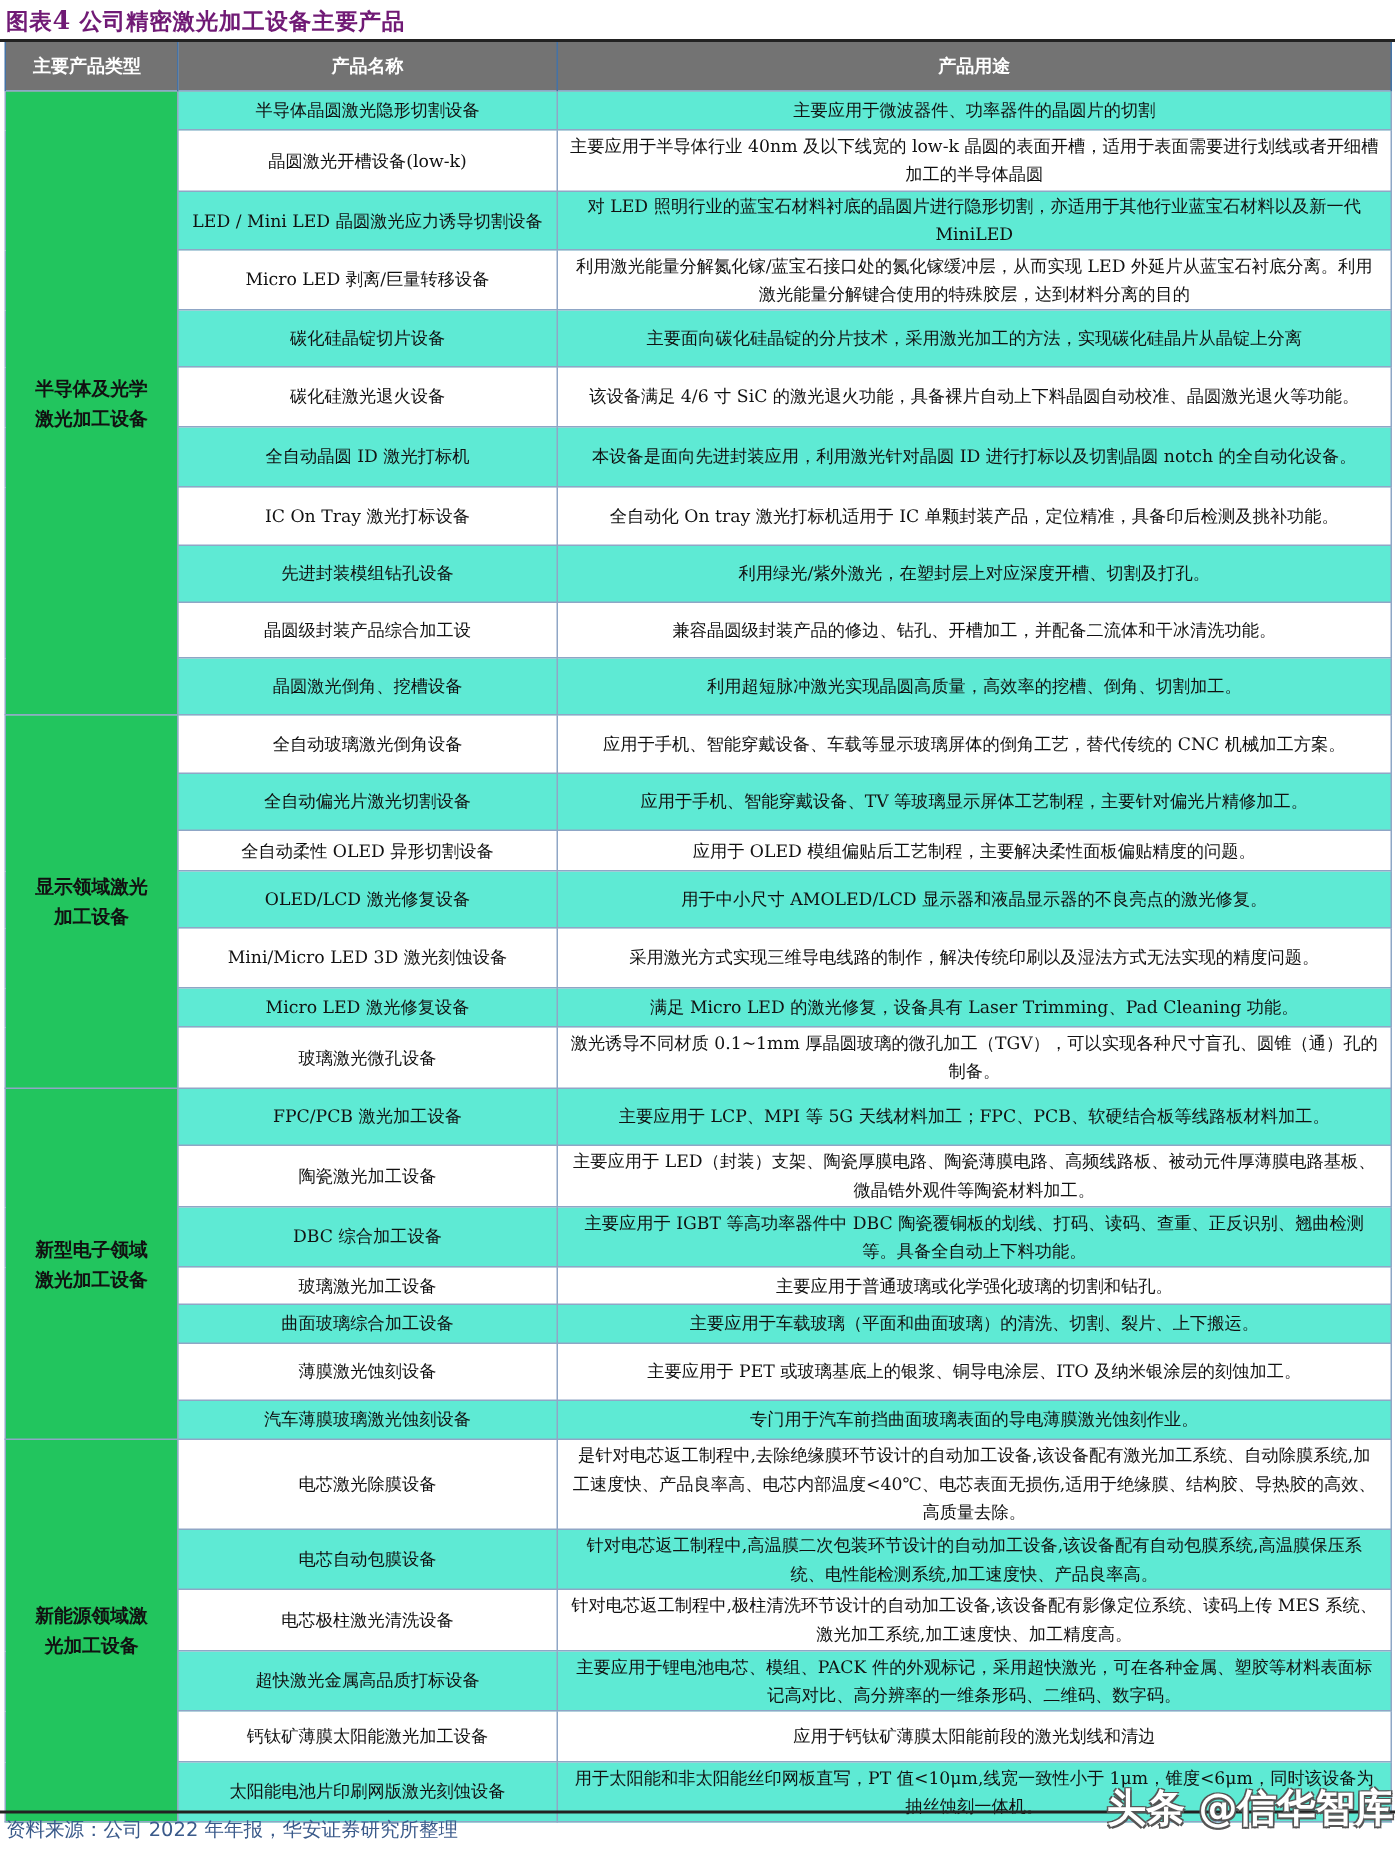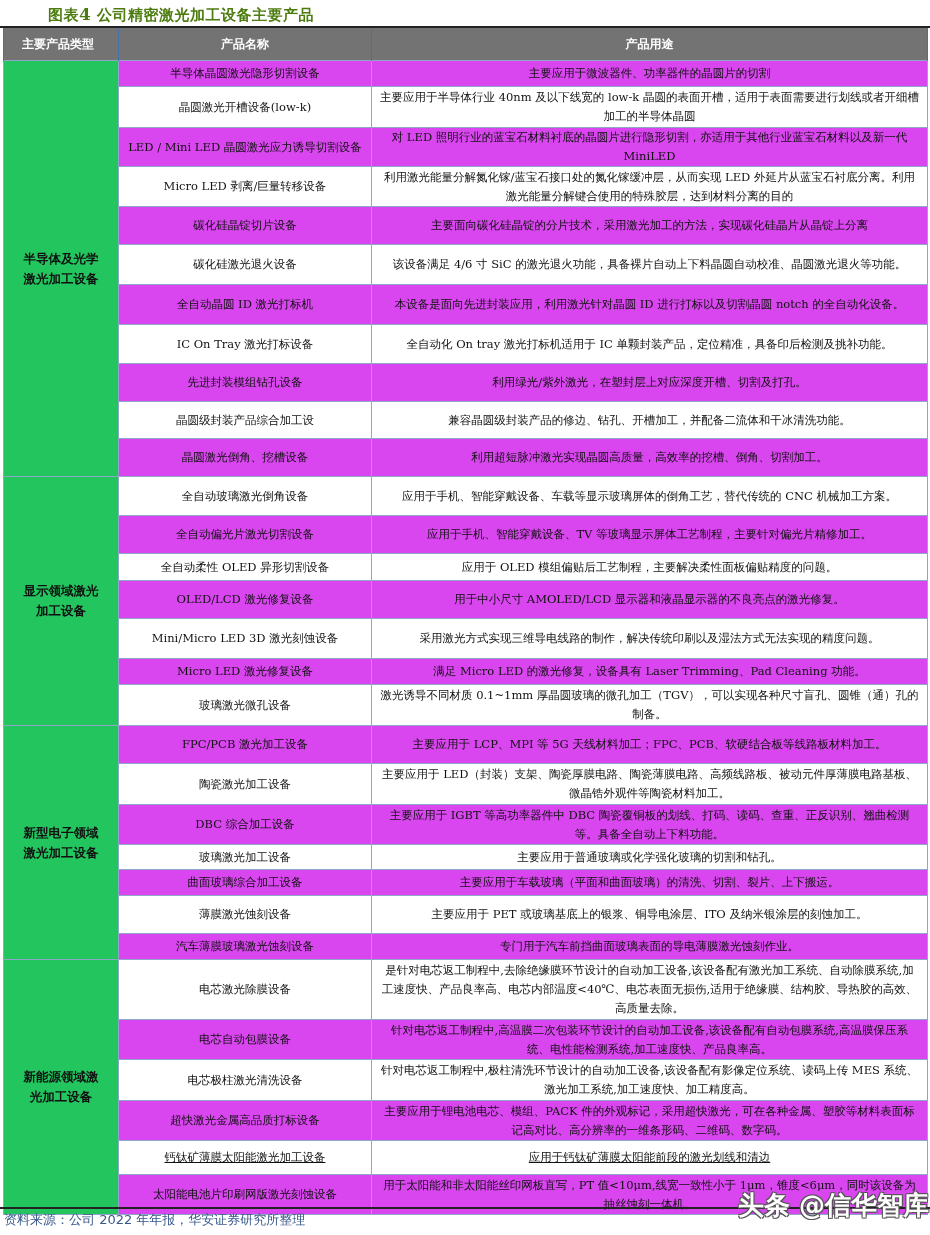--- a/index.html
+++ b/index.html
@@ -1,33 +1,33 @@
 <!DOCTYPE html>
 <html><head>
 <meta charset="utf-8">
 <style>
   html, body { margin:0; padding:0; background:#fff; }
   body { width:930px; height:1235px; position:relative; overflow:hidden;
          font-family:"DejaVu Serif", "Liberation Serif", serif; color:#111; }
   .title { position:absolute; left:4px; top:2px; height:24px; font-size:15px; font-weight:bold;
-           color:#4d7c0f; line-height:24px; letter-spacing:0.5px;margin-left:44px; }
+           color:#701a75; line-height:24px; letter-spacing:0.5px; }
   .title .num { font-size:17px; }
   .top-rule { position:absolute; left:0; top:26px; width:930px; height:2px; background:#222; }
   table { position:absolute; left:3px; top:28px; width:924px; border-collapse:collapse; table-layout:fixed; }
   th { background:#737373; color:#fff; font-size:12px; font-weight:bold; height:32px; padding:0;
        border-left:1px solid #4472a6; border-right:1px solid #4472a6; }
   th.c1 { text-align:left; padding-left:18px; }
   th.c2 { text-align:center; }
   th.c3 { text-align:center; }
   td { font-size:11.5px; line-height:19px; text-align:center; vertical-align:middle;
        border:1px solid #8fa6c6; padding:0 8px; }
   td.cat { background:#22c55e; font-weight:bold; font-size:12.5px; line-height:20px; padding:0 18px; }
   tr.alt td.nm, tr.alt td.use { background:#dbe4f0; }
   tr td.nm, tr td.use { background:#ffffff; }
-  tr.alt td.nm, tr.alt td.use { background:#d946ef; }
+  tr.alt td.nm, tr.alt td.use { background:#5eead4; }
   .bottom-rule { position:absolute; left:0; top:1207px; width:930px; height:2px; background:#222; }
   .source { position:absolute; left:4px; top:1211px; font-size:13px; color:#3a5a8a;
             font-family:"DejaVu Sans", "Liberation Sans", sans-serif; }
   .watermark { position:absolute; left:738px; top:1188px; font-size:26px; color:#fff;
                font-family:"DejaVu Sans", sans-serif; font-weight:bold;
                text-shadow: -1px -1px 0 #555, 1px -1px 0 #555, -1px 1px 0 #555, 1px 1px 0 #555; }
 </style>
 </head>
 <body>
 
@@ -164,21 +164,21 @@
         <td class="use">针对电芯返工制程中,高温膜二次包装环节设计的自动加工设备,该设备配有自动包膜系统,高温膜保压系统、电性能检测系统,加工速度快、产品良率高。</td>
       </tr>
       <tr style="height: 41px;">
         <td class="nm">电芯极柱激光清洗设备</td>
         <td class="use">针对电芯返工制程中,极柱清洗环节设计的自动加工设备,该设备配有影像定位系统、读码上传 MES 系统、激光加工系统,加工速度快、加工精度高。</td>
       </tr>
       <tr class="alt" style="height: 40px;">
         <td class="nm">超快激光金属高品质打标设备</td>
         <td class="use">主要应用于锂电池电芯、模组、PACK 件的外观标记，采用超快激光，可在各种金属、塑胶等材料表面标记高对比、高分辨率的一维条形码、二维码、数字码。</td>
       </tr>
-      <tr style="height: 34px; text-decoration: underline;">
+      <tr style="height: 34px;">
         <td class="nm">钙钛矿薄膜太阳能激光加工设备</td>
         <td class="use">应用于钙钛矿薄膜太阳能前段的激光划线和清边</td>
       </tr>
       <tr class="alt" style="height: 40px;">
         <td class="nm">太阳能电池片印刷网版激光刻蚀设备</td>
         <td class="use">用于太阳能和非太阳能丝印网板直写，PT 值&lt;10μm,线宽一致性小于 1μm，锥度&lt;6μm，同时该设备为抽丝蚀刻一体机。</td>
       </tr>
     </tbody>
 </table>
 

